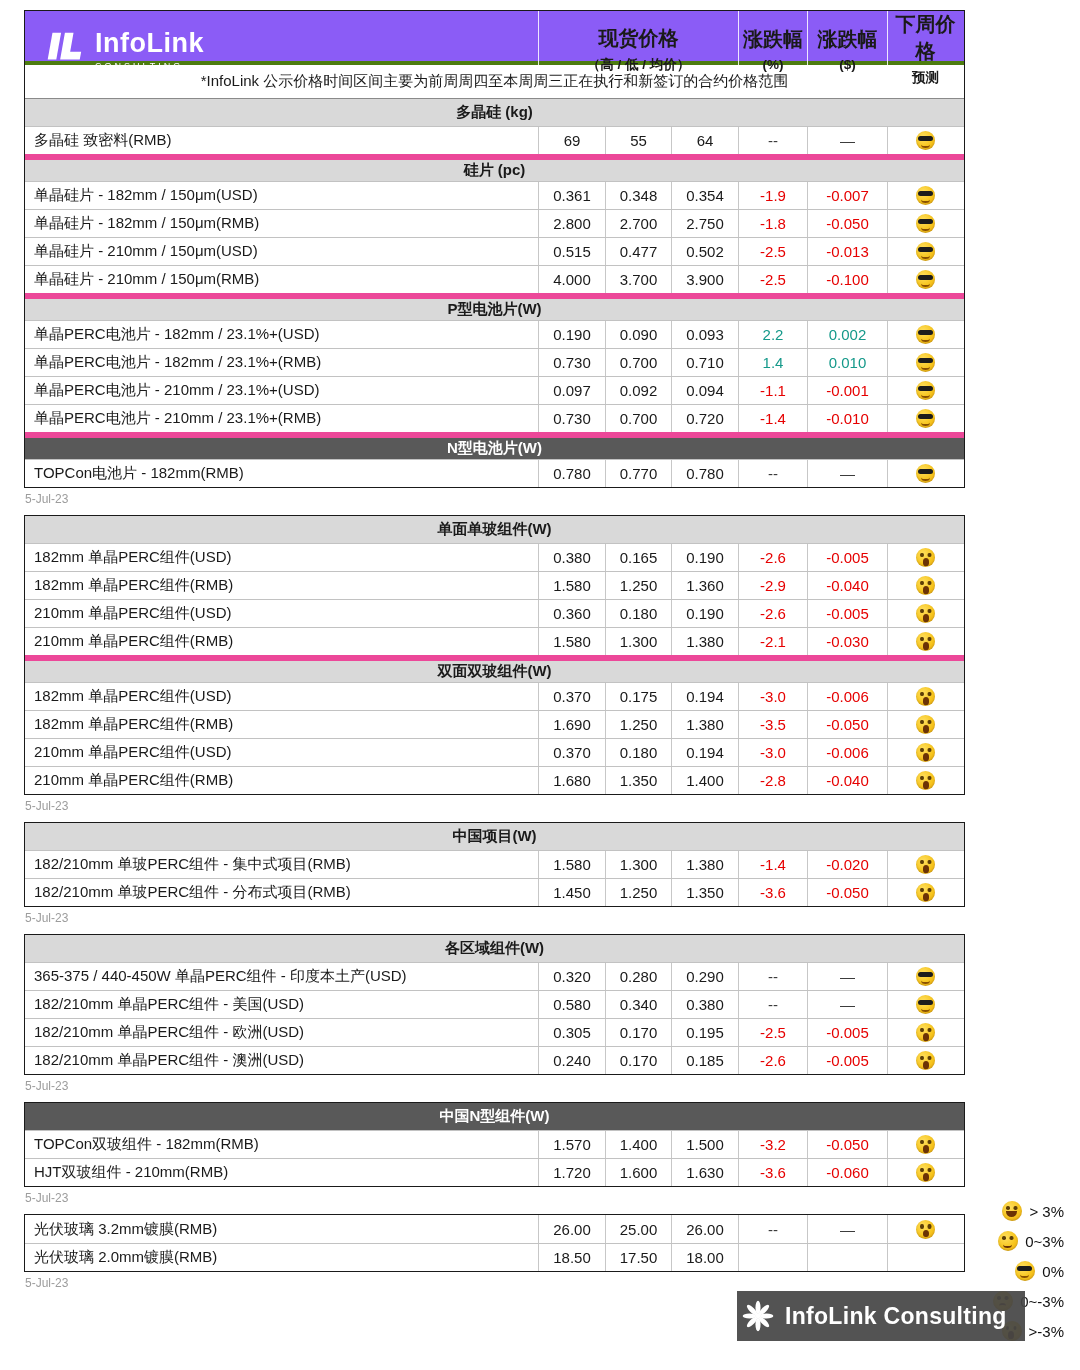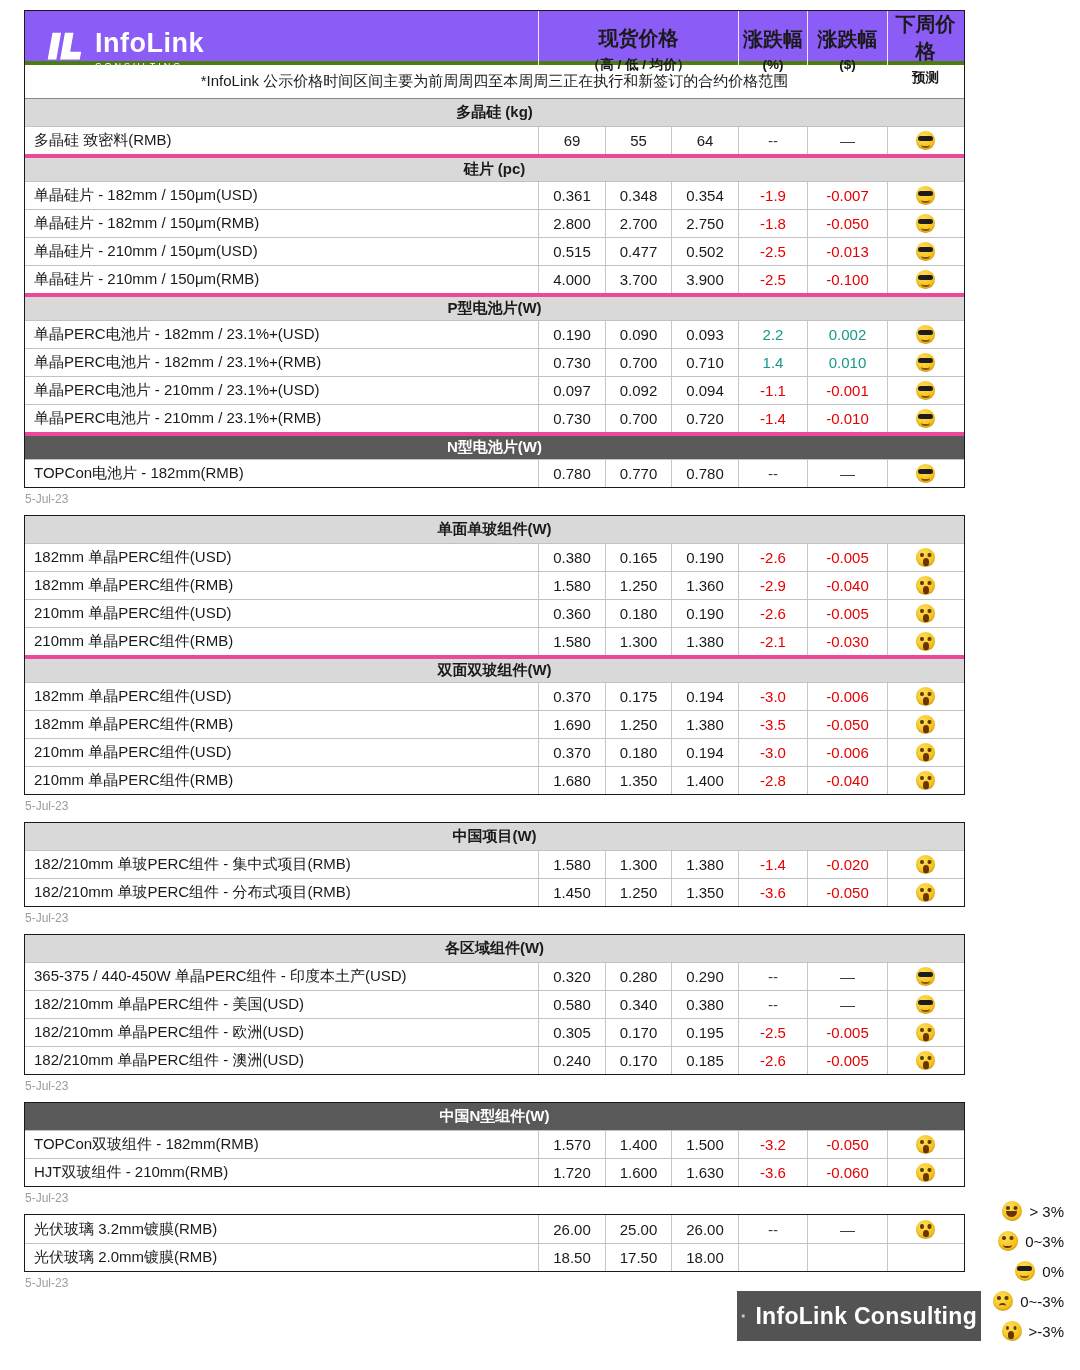--- a/index.html
+++ b/index.html
@@ -17,21 +17,21 @@
   .logo-sub { color: #fff; font-size: 9px; letter-spacing: 3px; margin-top: 2px; }
   .yh-col { display: flex; flex-direction: column; align-items: center; justify-content: center;
     gap: 4px; border-left: 1px solid rgba(255,255,255,.85); text-align: center; }
   .yh-col .l1 { font-weight: bold; font-size: 20px; }
   .yh-col .l2 { font-weight: bold; font-size: 13.5px; }
 
   .note { height: 34px; display: flex; align-items: center; justify-content: center;
     font-weight: normal; font-size: 15px; border-bottom: 1px solid #8a8a8a; }
 
   .sec { height: 27px; display: flex; align-items: center; justify-content: center;
-    font-weight: bold; font-size: 15px; background: #d9d9d9; border-top: 4px solid #ec4899; }
+    font-weight: bold; font-size: 15px; background: #d9d9d9; border-top: 6px solid #ec4899; }
   .sec-dark { background: #595959; color: #fff; }
   .tbody > :first-child { border-top: none; }
 
   .row { display: grid; grid-template-columns: 513px 67px 66px 67px 69px 80px 76px;
     height: 28px; border-top: 1px solid #c2c2c2; }
   .row > .cell { display: flex; align-items: center; font-size: 15px; }
   .row > .cell + .cell { border-left: 1px solid #c7c7c7; }
   .cell.lbl { padding-left: 9px; }
   .cell.num, .cell.facecell { justify-content: center; }
   .neg { color: #e60000; }
@@ -65,21 +65,21 @@
   .face-worry::after { content:""; position:absolute; left:6px; top:12px; width:7px; height:4px;
     border-top:2px solid #6b3305; border-radius:50%; }
 
   
   .legend { position: absolute; top: 1196px; right: 16px; z-index: 3; }
   .legend-row { display: flex; align-items: center; justify-content: flex-end; gap: 7px;
     height: 30px; font-size: 15px; color: #111; }
   .legend .face { width: 20px; height: 20px; }
 
   
-  .watermark { position: absolute; left: 737px; top: 1291px; width: 244px; height: 50px;
+  .watermark { position: absolute; left: 737px; top: 1291px; width: 288px; height: 50px;
     background: rgba(70,70,70,.93); z-index: 10; display: flex; align-items: center;
     gap: 10px; padding: 0 4px; color: #fff; font-size: 23px; font-weight: bold;
     white-space: nowrap; letter-spacing: .3px; }
 </style>
 </head>
 <body>
 
 <div class="sheet">
 
   <div class="block">

